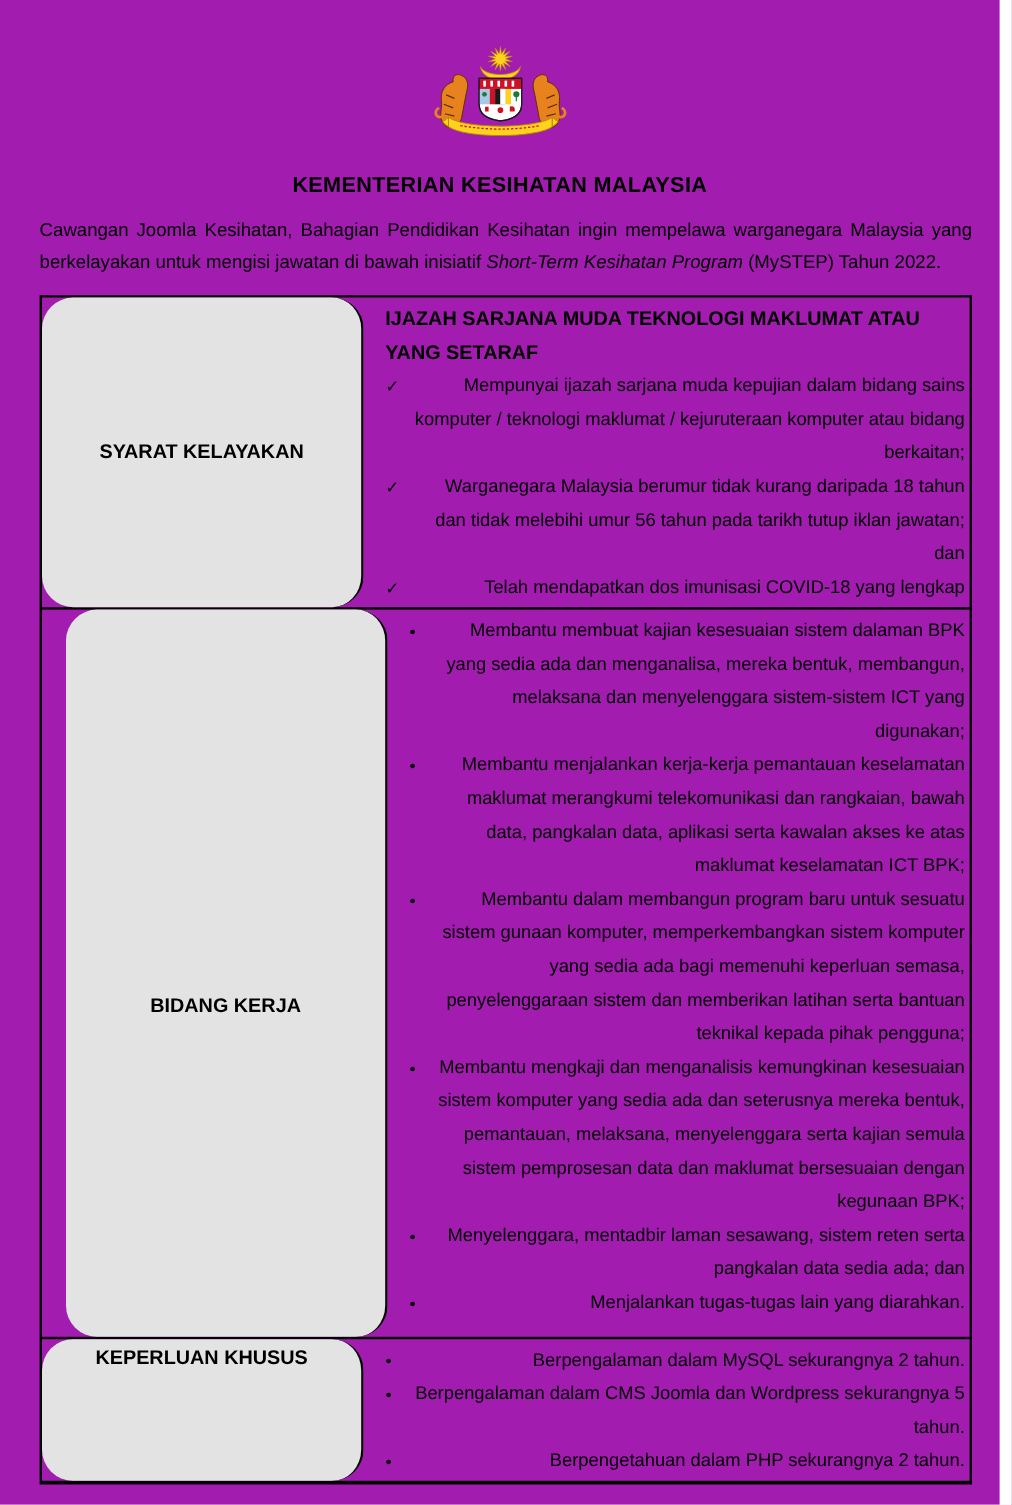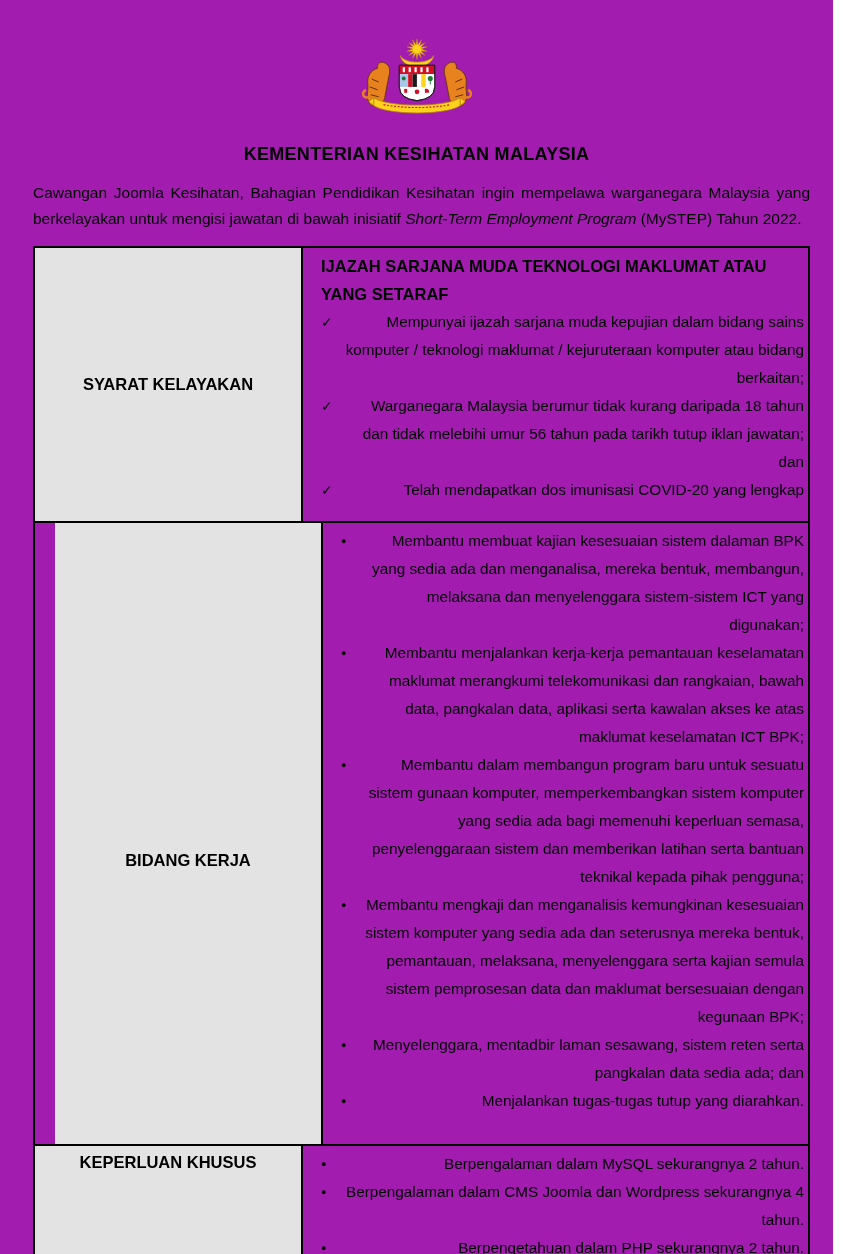--- a/index.html
+++ b/index.html
@@ -30,27 +30,28 @@
   }
   .trow{display:flex;}
   .trow + .trow{border-top:2px solid var(--table-border,#000);}
   .tlabel{
     flex:0 0 266px;width:266px;
     background:var(--label-cell-bg,#e3e3e3);
     border-right:2px solid var(--table-border,#000);
     font-weight:bold;font-size:16.5px;
     display:flex;justify-content:center;
     text-align:center;
+    border-radius:26px;
   }
   .r1 .tlabel{align-items:center;}
   .r2 .tlabel{align-items:center;padding-top:54px;margin-left:20px;}
   .r3 .tlabel{align-items:flex-start;padding-top:7px;text-align:right;}
   .tcontent{
     flex:1;
-    padding:4px 4px 17px 18px;
+    padding:4px 4px 2px 18px;
     font-size:15.3px;line-height:28px;
   }
   .r1 .tcontent{min-height:249px;}
   .r2 .tcontent{min-height:600px;}
   .r3 .tcontent{min-height:112px;}
   .cellheading{font-weight:bold;font-size:16.5px;line-height:28px;max-width:465px;}
   ul.items{list-style:none;margin:0;padding:0;}
   ul.items li{display:flex;}
   .marker{flex:0 0 23px;line-height:28px;}
   [data-name="bullet-icon"]{font-size:9px;}
@@ -108,42 +109,42 @@
       <g data-name="banner-ribbon-icon">
         <path d="M16,61 C30,71 90,71 104,61 L104,69 C90,79 30,79 16,69 Z" style="fill:var(--logo-yellow,#FFD21E);stroke:var(--logo-gold-edge,#B8860B);stroke-width:0.8"></path>
         <path d="M16,61 l-5,4 5,4 Z M104,61 l5,4 -5,4 Z" style="fill:var(--logo-yellow,#FFD21E);stroke:var(--logo-gold-edge,#B8860B);stroke-width:0.8"></path>
         <path d="M26,68 Q60,74 94,68" style="fill:none;stroke:var(--logo-red,#CE1126);stroke-width:1.1;stroke-dasharray:2 1.6"></path>
       </g>
     </svg>
   </div>
 
   <h1 class="doc-title" data-name="page-title">KEMENTERIAN KESIHATAN MALAYSIA</h1>
 
-  <p class="intro" data-name="intro-paragraph"><span data-name="intro-text-start">Cawangan Joomla Kesihatan, Bahagian Pendidikan Kesihatan ingin mempelawa warganegara Malaysia yang berkelayakan untuk mengisi jawatan di bawah inisiatif </span><i data-name="intro-italic-program-name">Short-Term Employment Program</i><span data-name="intro-text-end"> (MySTEP) Tahun 2022.</span></p>
+  <p class="intro" data-name="intro-paragraph"><span data-name="intro-text-start">Cawangan Joomla Kesihatan, Bahagian Pendidikan Kesihatan ingin mempelawa warganegara Malaysia yang berkelayakan untuk mengisi jawatan di bawah inisiatif </span><i data-name="intro-italic-program-name">Short-Term Kesihatan Program</i><span data-name="intro-text-end"> (MySTEP) Tahun 2022.</span></p>
 
   <div class="jobtable" data-name="job-requirements-table">
 
     <div class="trow r1" data-name="table-row-syarat-kelayakan">
       <div class="tlabel" data-name="row-label-cell">
         <span data-name="row-label">SYARAT KELAYAKAN</span>
       </div>
       <div class="tcontent" data-name="row-content-cell">
         <div class="cellheading" data-name="qualification-heading">IJAZAH SARJANA MUDA TEKNOLOGI MAKLUMAT ATAU YANG SETARAF</div>
         <ul class="items" data-name="check-list">
             <li data-name="list-item">
               <span class="marker" data-name="check-icon">✓</span>
               <span class="itext" data-name="list-item-text">Mempunyai ijazah sarjana muda kepujian dalam bidang sains komputer / teknologi maklumat / kejuruteraan komputer atau bidang berkaitan;</span>
             </li>
             <li data-name="list-item">
               <span class="marker" data-name="check-icon">✓</span>
               <span class="itext" data-name="list-item-text">Warganegara Malaysia berumur tidak kurang daripada 18 tahun dan tidak melebihi umur 56 tahun pada tarikh tutup iklan jawatan; dan</span>
             </li>
             <li data-name="list-item">
               <span class="marker" data-name="check-icon">✓</span>
-              <span class="itext" data-name="list-item-text">Telah mendapatkan dos imunisasi COVID-20 yang lengkap</span>
+              <span class="itext" data-name="list-item-text">Telah mendapatkan dos imunisasi COVID-18 yang lengkap</span>
             </li>
           </ul>
       </div>
     </div>
 
     <div class="trow r2" data-name="table-row-bidang-kerja">
       <div class="tlabel" data-name="row-label-cell">
         <span data-name="row-label">BIDANG KERJA</span>
       </div>
       <div class="tcontent" data-name="row-content-cell">
@@ -163,39 +164,39 @@
             <li data-name="list-item">
               <span class="marker" data-name="bullet-icon">●</span>
               <span class="itext" data-name="list-item-text">Membantu mengkaji dan menganalisis kemungkinan kesesuaian sistem komputer yang sedia ada dan seterusnya mereka bentuk, pemantauan, melaksana, menyelenggara serta kajian semula sistem pemprosesan data dan maklumat bersesuaian dengan kegunaan BPK;</span>
             </li>
             <li data-name="list-item">
               <span class="marker" data-name="bullet-icon">●</span>
               <span class="itext" data-name="list-item-text">Menyelenggara, mentadbir laman sesawang, sistem reten serta pangkalan data sedia ada; dan</span>
             </li>
             <li data-name="list-item">
               <span class="marker" data-name="bullet-icon">●</span>
-              <span class="itext" data-name="list-item-text">Menjalankan tugas-tugas tutup yang diarahkan.</span>
+              <span class="itext" data-name="list-item-text">Menjalankan tugas-tugas lain yang diarahkan.</span>
             </li>
           </ul>
       </div>
     </div>
 
     <div class="trow r3" data-name="table-row-keperluan-khusus">
       <div class="tlabel" data-name="row-label-cell">
         <span data-name="row-label">KEPERLUAN KHUSUS</span>
       </div>
       <div class="tcontent" data-name="row-content-cell">
         <ul class="items" data-name="bullet-list">
             <li data-name="list-item">
               <span class="marker" data-name="bullet-icon">●</span>
               <span class="itext" data-name="list-item-text">Berpengalaman dalam MySQL sekurangnya 2 tahun.</span>
             </li>
             <li data-name="list-item">
               <span class="marker" data-name="bullet-icon">●</span>
-              <span class="itext" data-name="list-item-text">Berpengalaman dalam CMS Joomla dan Wordpress sekurangnya 4 tahun.</span>
+              <span class="itext" data-name="list-item-text">Berpengalaman dalam CMS Joomla dan Wordpress sekurangnya 5 tahun.</span>
             </li>
             <li data-name="list-item">
               <span class="marker" data-name="bullet-icon">●</span>
               <span class="itext" data-name="list-item-text">Berpengetahuan dalam PHP sekurangnya 2 tahun.</span>
             </li>
           </ul>
       </div>
     </div>
 
   </div>

